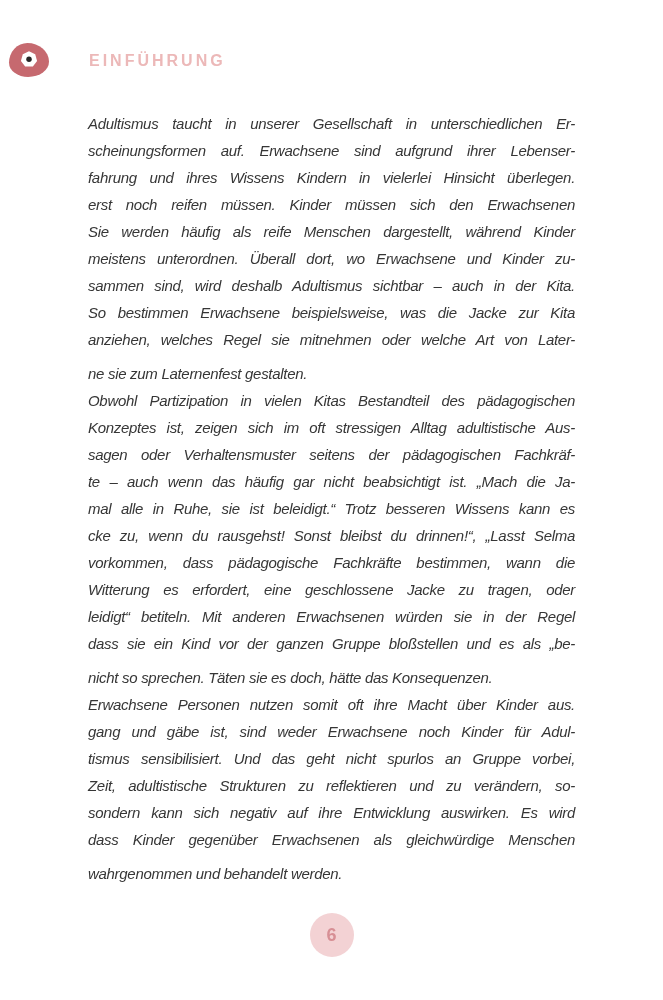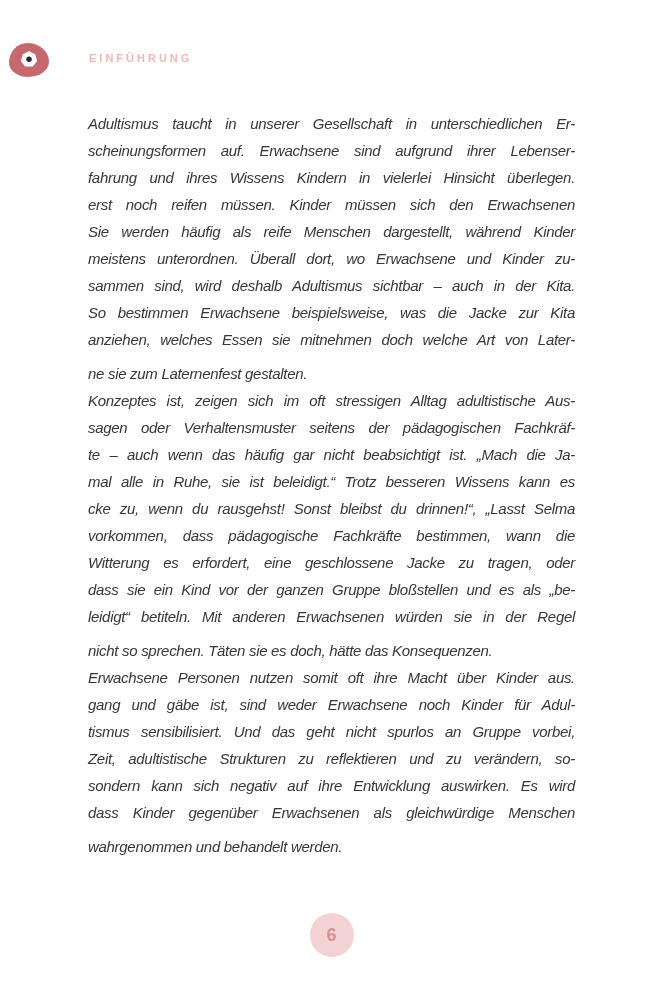--- a/index.html
+++ b/index.html
@@ -20,21 +20,21 @@
     background: var(--badge, #c6696f);
     border-radius: 46% 54% 52% 48% / 58% 55% 45% 42%;
     display: flex;
     align-items: center;
     justify-content: center;
   }
   .section-heading {
     position: absolute;
     left: 89px;
     top: 52px;
-    font-size: 11px;
+    font-size: 16px;
     font-weight: bold;
     letter-spacing: 3px;
     color: var(--heading, #ecb8b8);
   }
   .body-text {
     position: absolute;
     left: 88px;
     top: 110px;
     width: 487px;
     color: var(--body-text, #363636);
@@ -90,31 +90,32 @@
 
   <div class="body-text">
       <div class="line">Adultismus taucht in unserer Gesellschaft in unterschiedlichen Er-</div>
       <div class="line">scheinungsformen auf. Erwachsene sind aufgrund ihrer Lebenser-</div>
       <div class="line">fahrung und ihres Wissens Kindern in vielerlei Hinsicht überlegen.</div>
       <div class="line">erst noch reifen müssen. Kinder müssen sich den Erwachsenen</div>
       <div class="line">Sie werden häufig als reife Menschen dargestellt, während Kinder</div>
       <div class="line">meistens unterordnen. Überall dort, wo Erwachsene und Kinder zu-</div>
       <div class="line">sammen sind, wird deshalb Adultismus sichtbar – auch in der Kita.</div>
       <div class="line">So bestimmen Erwachsene beispielsweise, was die Jacke zur Kita</div>
-      <div class="line">anziehen, welches Essen sie mitnehmen doch welche Art von Later-</div>
+      <div class="line">anziehen, welches Regel sie mitnehmen oder welche Art von Later-</div>
       <div class="line last">ne sie zum Laternenfest gestalten.</div>
+      <div class="line">Obwohl Partizipation in vielen Kitas Bestandteil des pädagogischen</div>
       <div class="line">Konzeptes ist, zeigen sich im oft stressigen Alltag adultistische Aus-</div>
       <div class="line">sagen oder Verhaltensmuster seitens der pädagogischen Fachkräf-</div>
       <div class="line">te – auch wenn das häufig gar nicht beabsichtigt ist. „Mach die Ja-</div>
       <div class="line">mal alle in Ruhe, sie ist beleidigt.“ Trotz besseren Wissens kann es</div>
       <div class="line">cke zu, wenn du rausgehst! Sonst bleibst du drinnen!“, „Lasst Selma</div>
       <div class="line">vorkommen, dass pädagogische Fachkräfte bestimmen, wann die</div>
       <div class="line">Witterung es erfordert, eine geschlossene Jacke zu tragen, oder</div>
+      <div class="line">leidigt“ betiteln. Mit anderen Erwachsenen würden sie in der Regel</div>
       <div class="line">dass sie ein Kind vor der ganzen Gruppe bloßstellen und es als „be-</div>
-      <div class="line">leidigt“ betiteln. Mit anderen Erwachsenen würden sie in der Regel</div>
       <div class="line last">nicht so sprechen. Täten sie es doch, hätte das Konsequenzen.</div>
       <div class="line">Erwachsene Personen nutzen somit oft ihre Macht über Kinder aus.</div>
       <div class="line">gang und gäbe ist, sind weder Erwachsene noch Kinder für Adul-</div>
       <div class="line">tismus sensibilisiert. Und das geht nicht spurlos an Gruppe vorbei,</div>
       <div class="line">Zeit, adultistische Strukturen zu reflektieren und zu verändern, so-</div>
       <div class="line">sondern kann sich negativ auf ihre Entwicklung auswirken. Es wird</div>
       <div class="line">dass Kinder gegenüber Erwachsenen als gleichwürdige Menschen</div>
       <div class="line last">wahrgenommen und behandelt werden.</div>
     </div>
 

